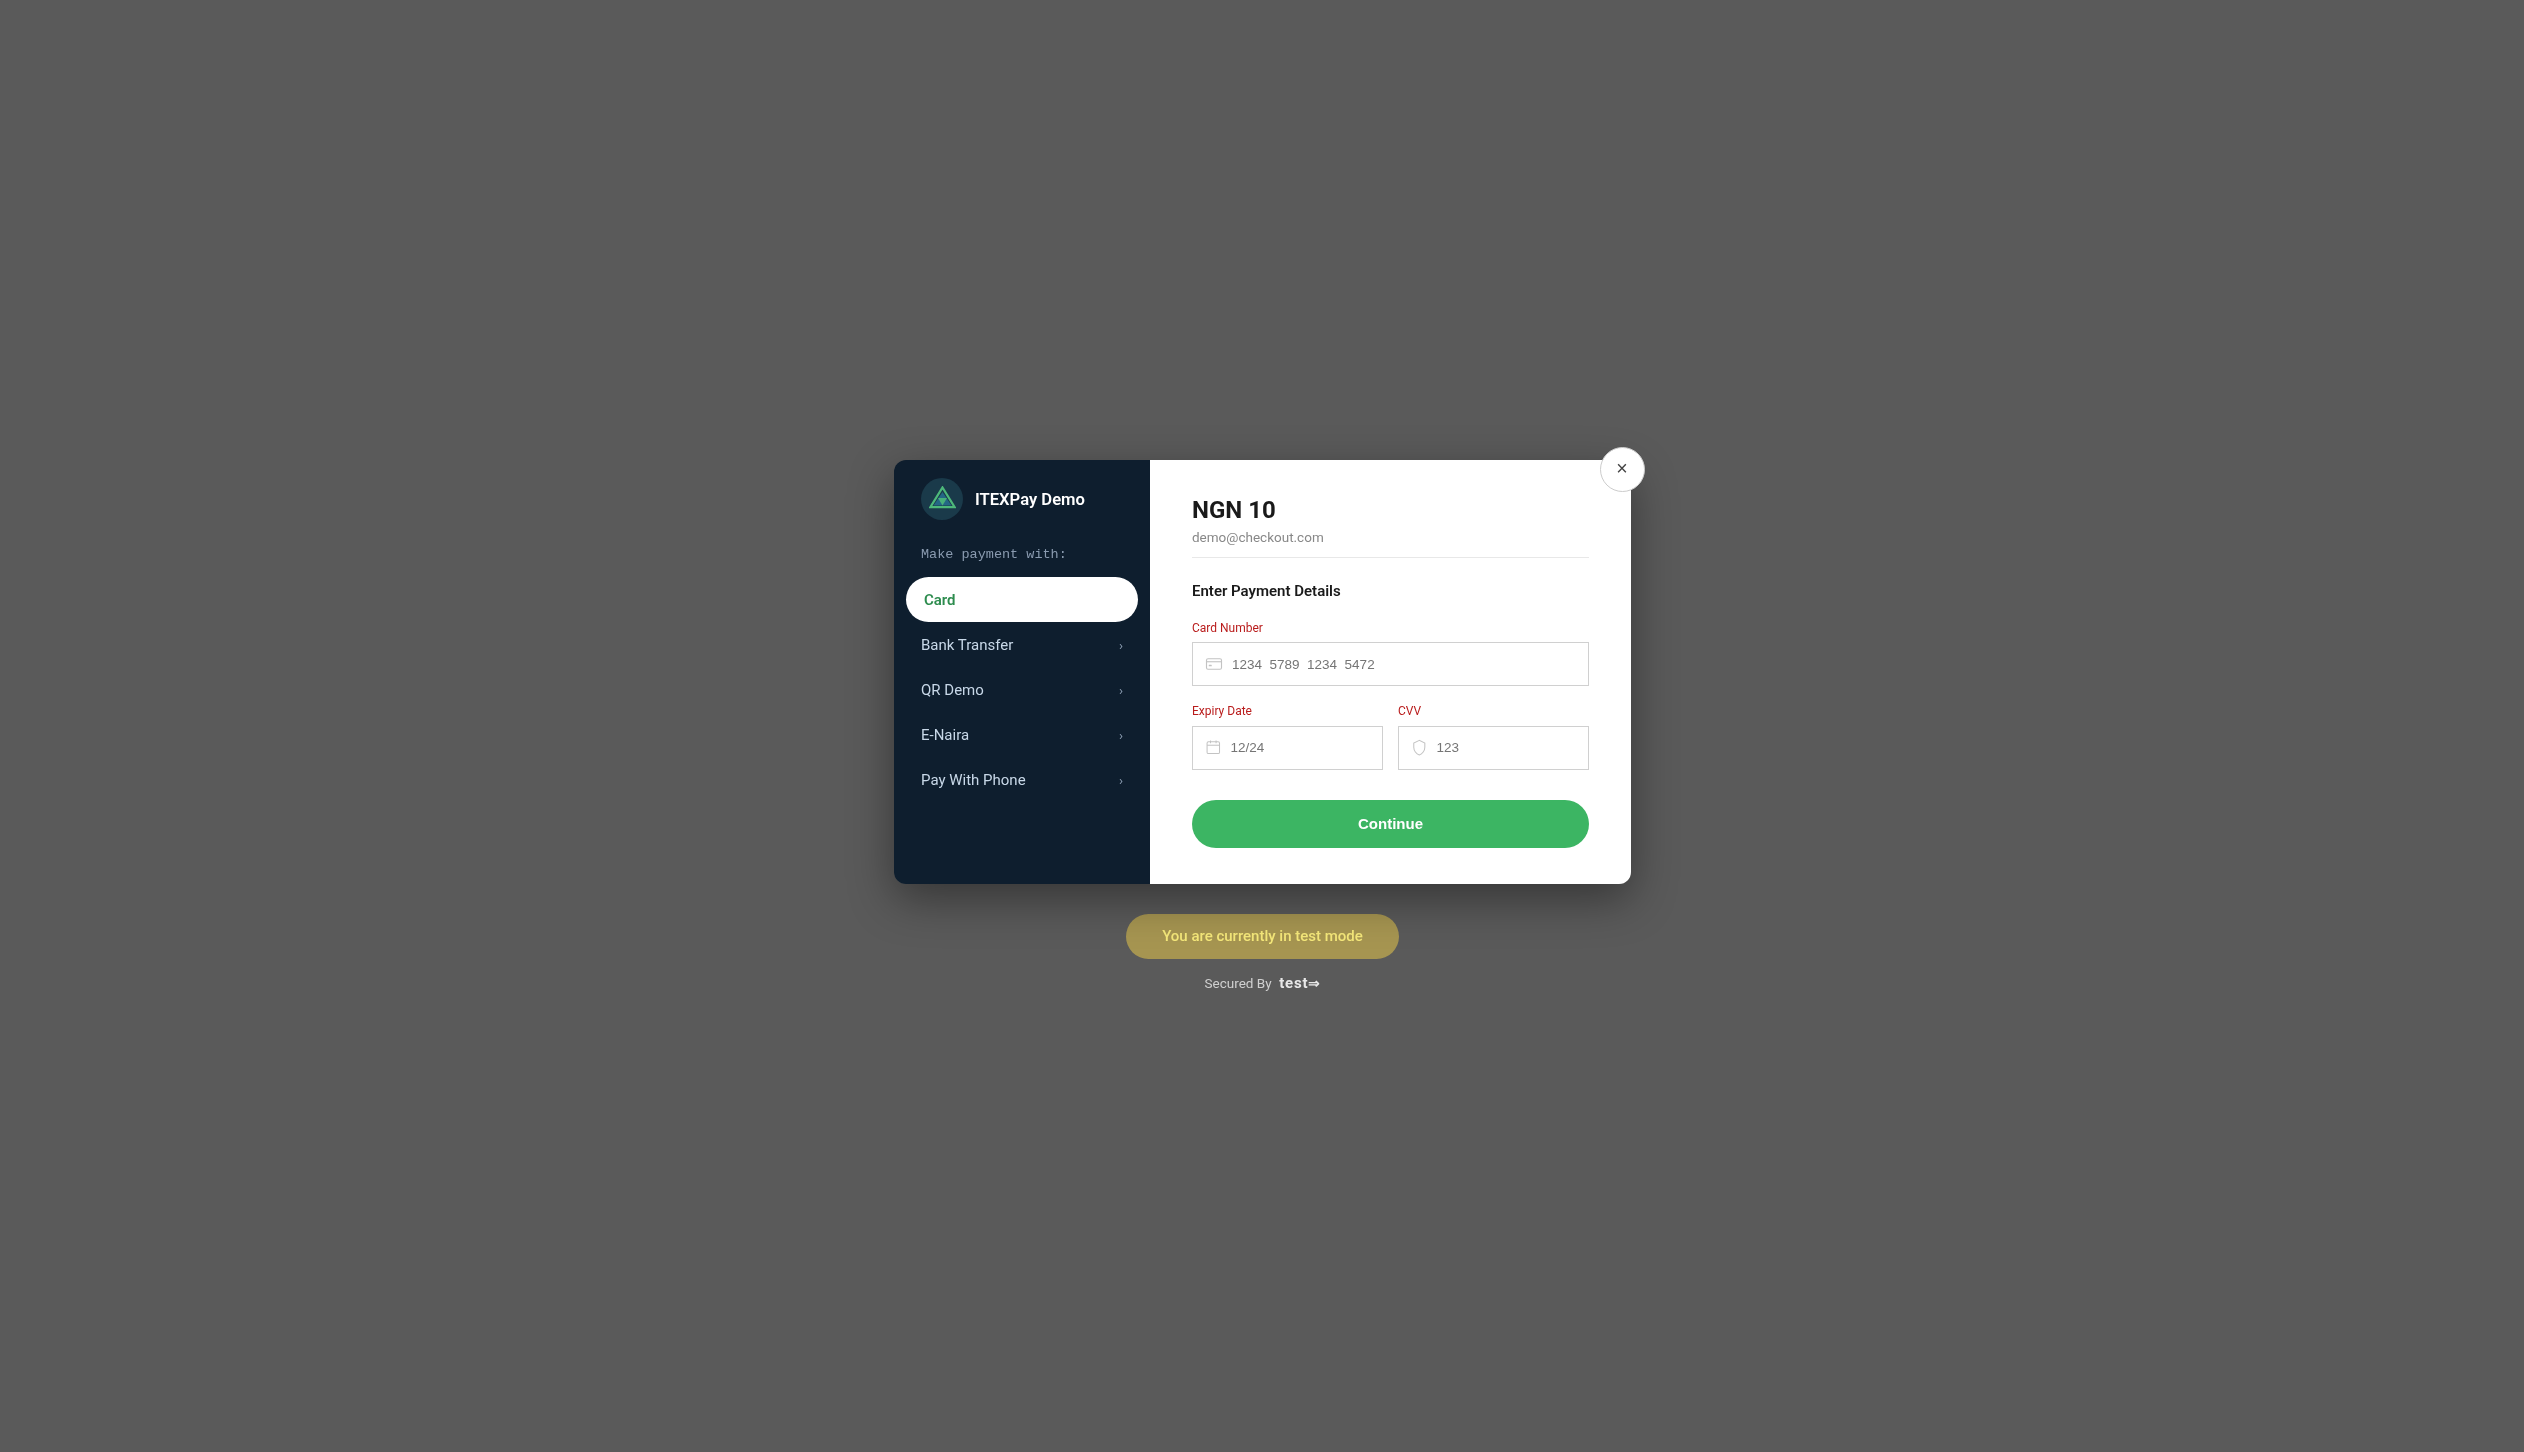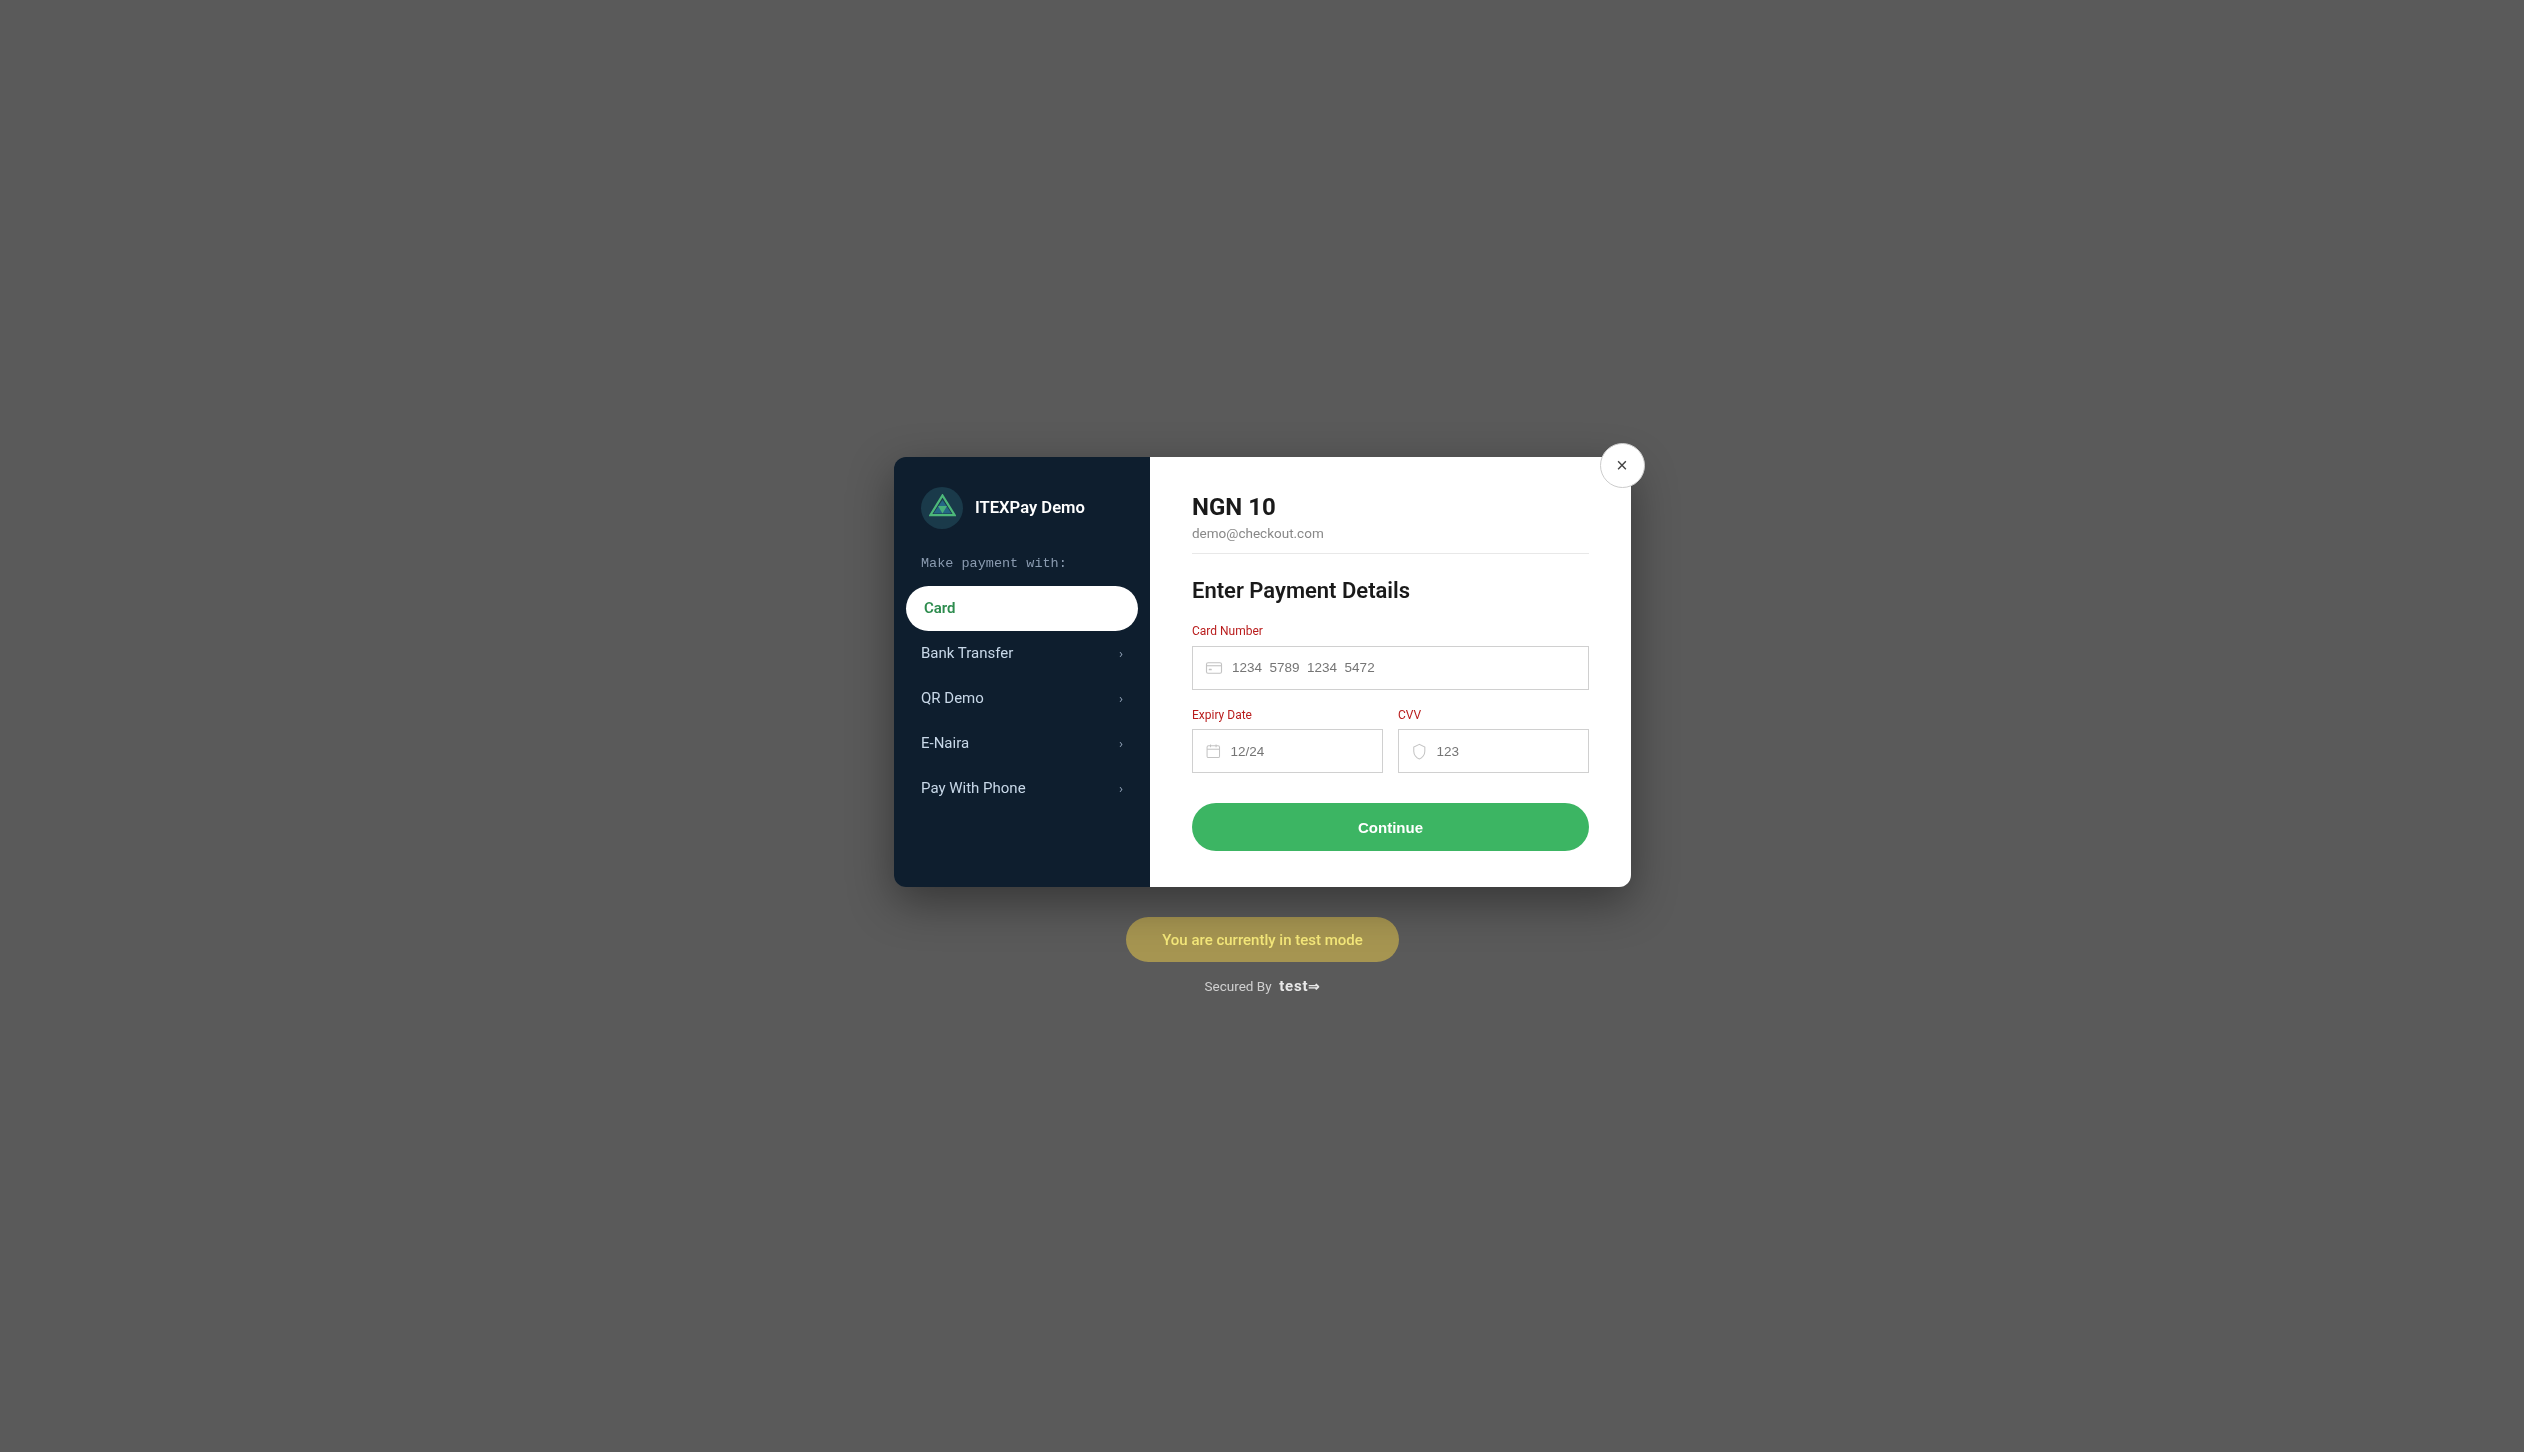--- a/index.html
+++ b/index.html
@@ -52,21 +52,21 @@
       border-radius: 12px;
       overflow: hidden;
       box-shadow: 0 15px 45px rgba(0,0,0,0.4);
     }
 
     
     .sidebar {
       background-color: #0e1e2e;
       width: 256px;
       flex-shrink: 0;
-      padding: 30px 0 30px 0;
+      padding: 18px 0 30px 0;
       display: flex;
       flex-direction: column;
     }
 
     .brand {
       display: flex;
       align-items: center;
       gap: 12px;
       padding: 0 27px 27px 27px;
     }
@@ -145,21 +145,21 @@
       color: #1a1a1a;
     }
 
     .email {
       color: #888;
       font-size: 13.5px;
       margin-top: 4.5px;
     }
 
     .section-title {
-      font-size: 22px;
+      font-size: 15px;
       font-weight: 600;
       color: #1a1a1a;
       margin-bottom: 21px;
     }
 
     .form-group {
       margin-bottom: 18px;
     }
 
     .form-label {

